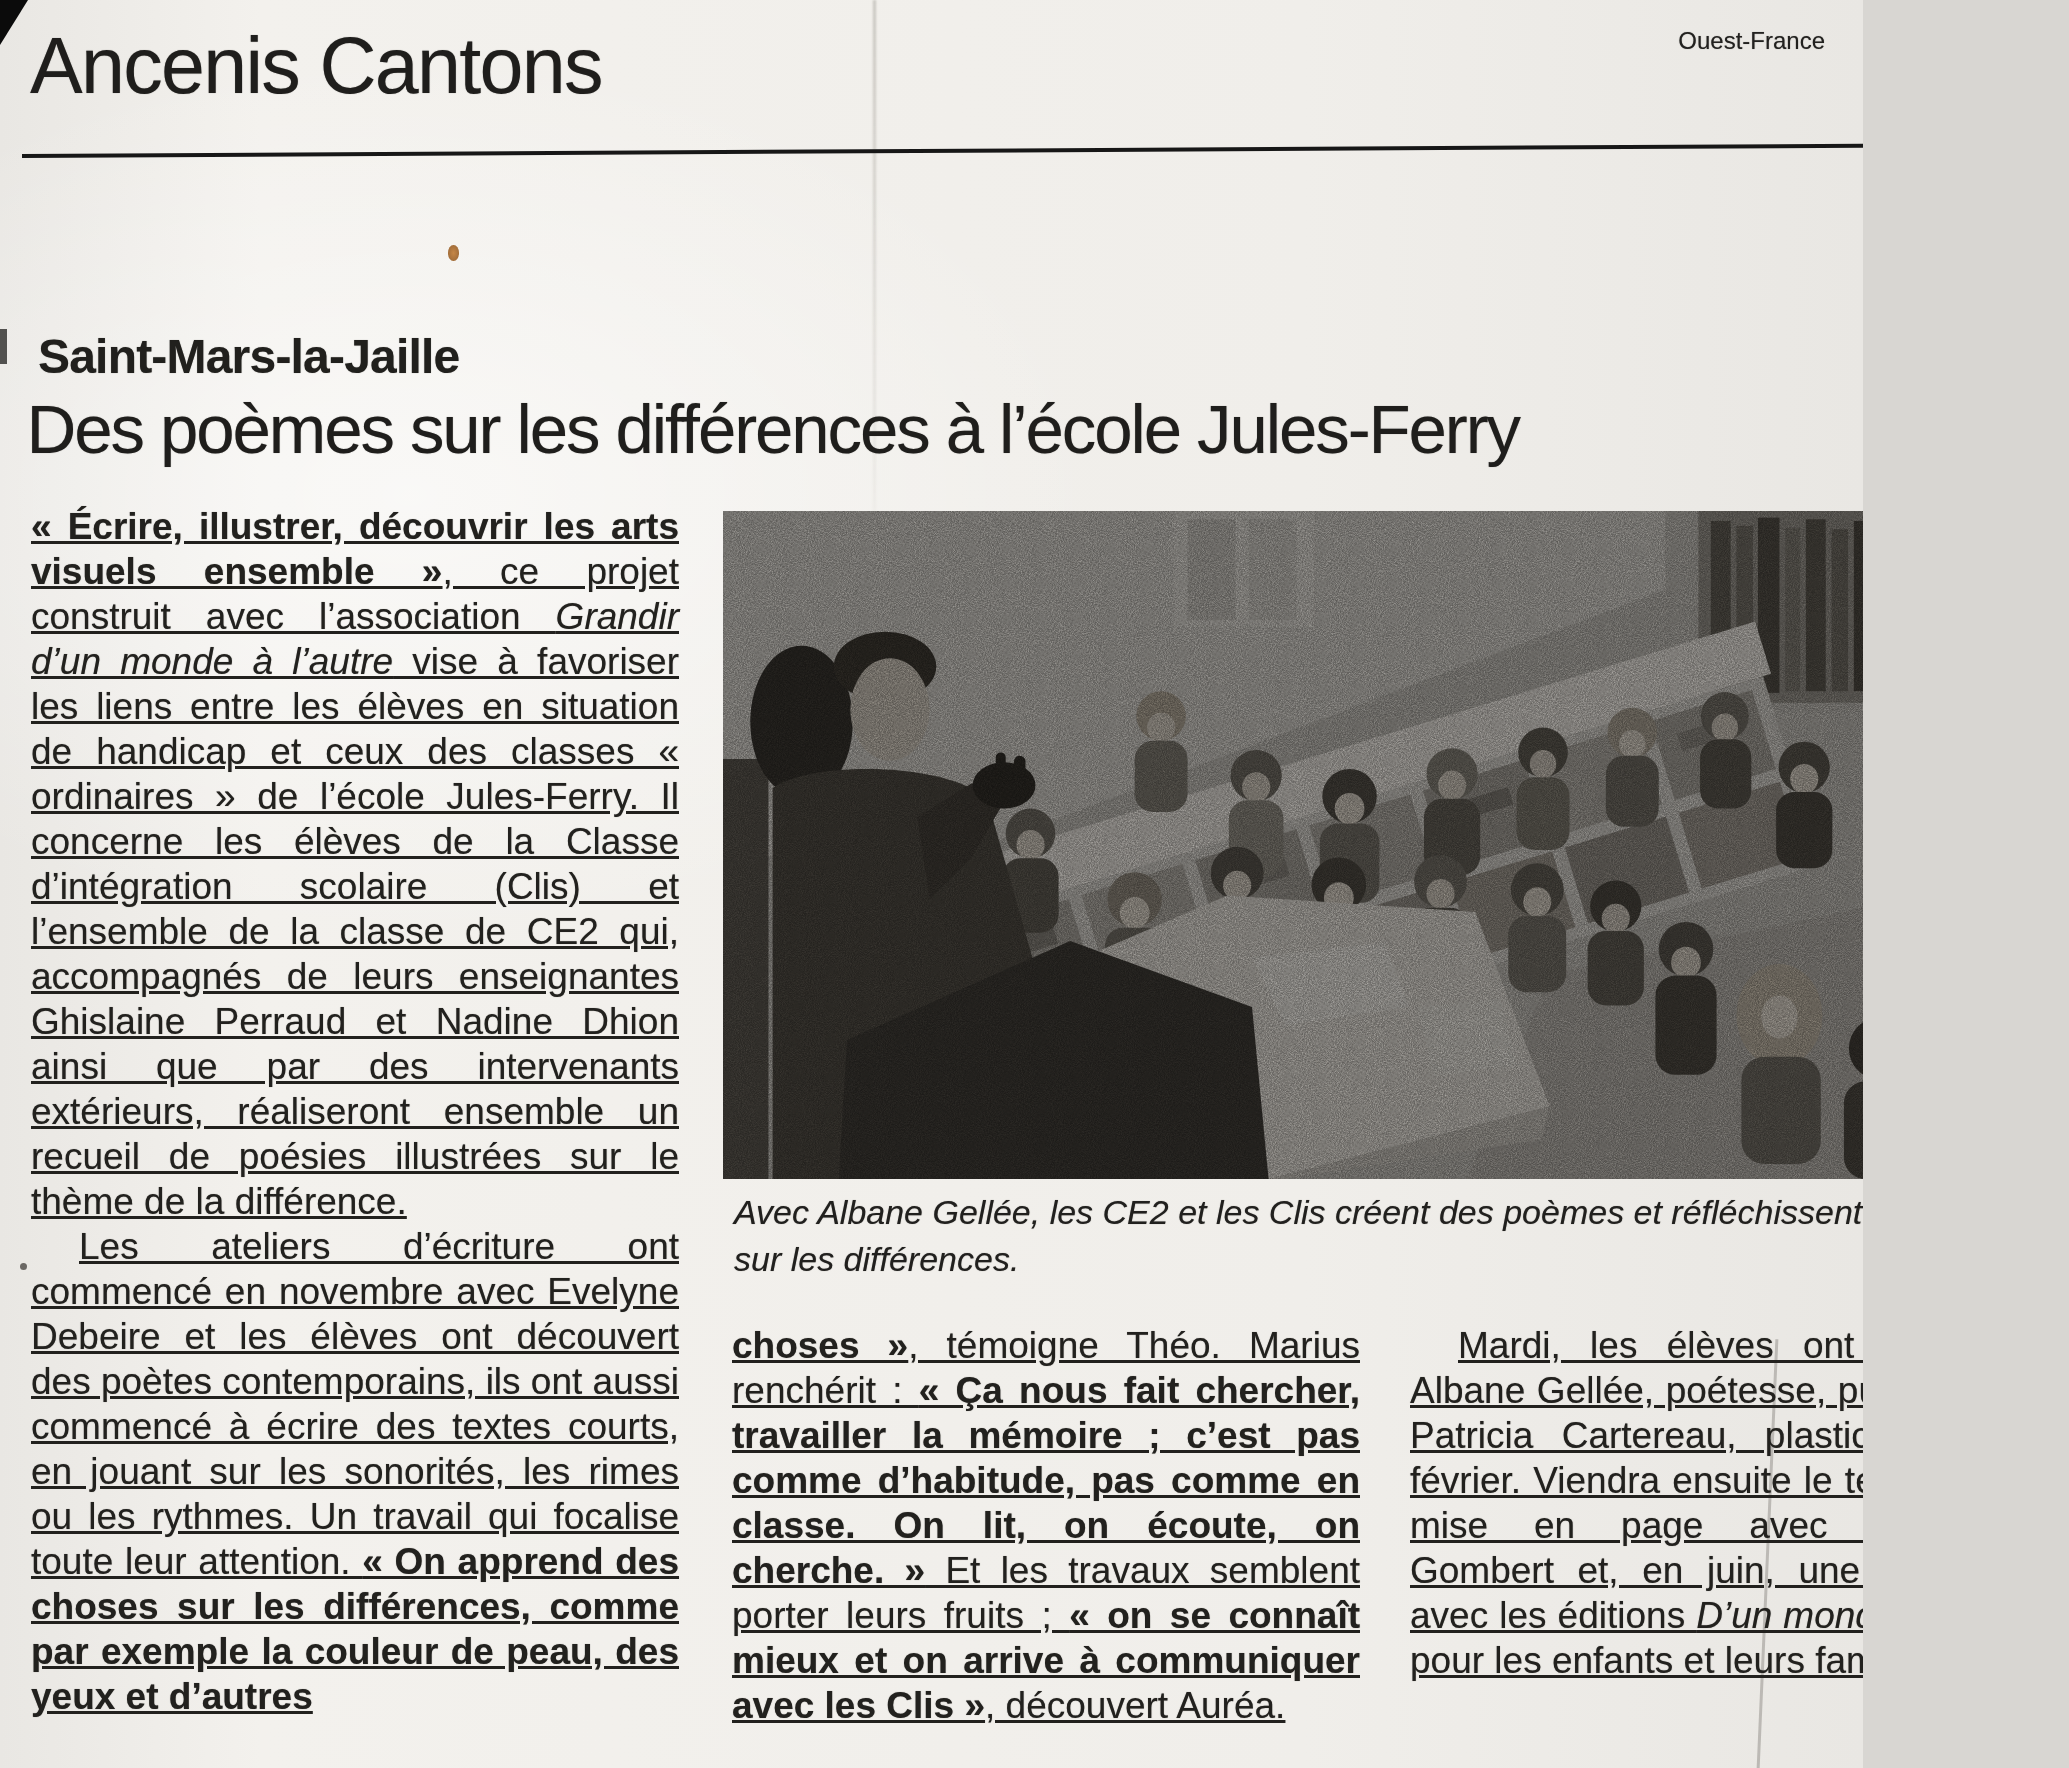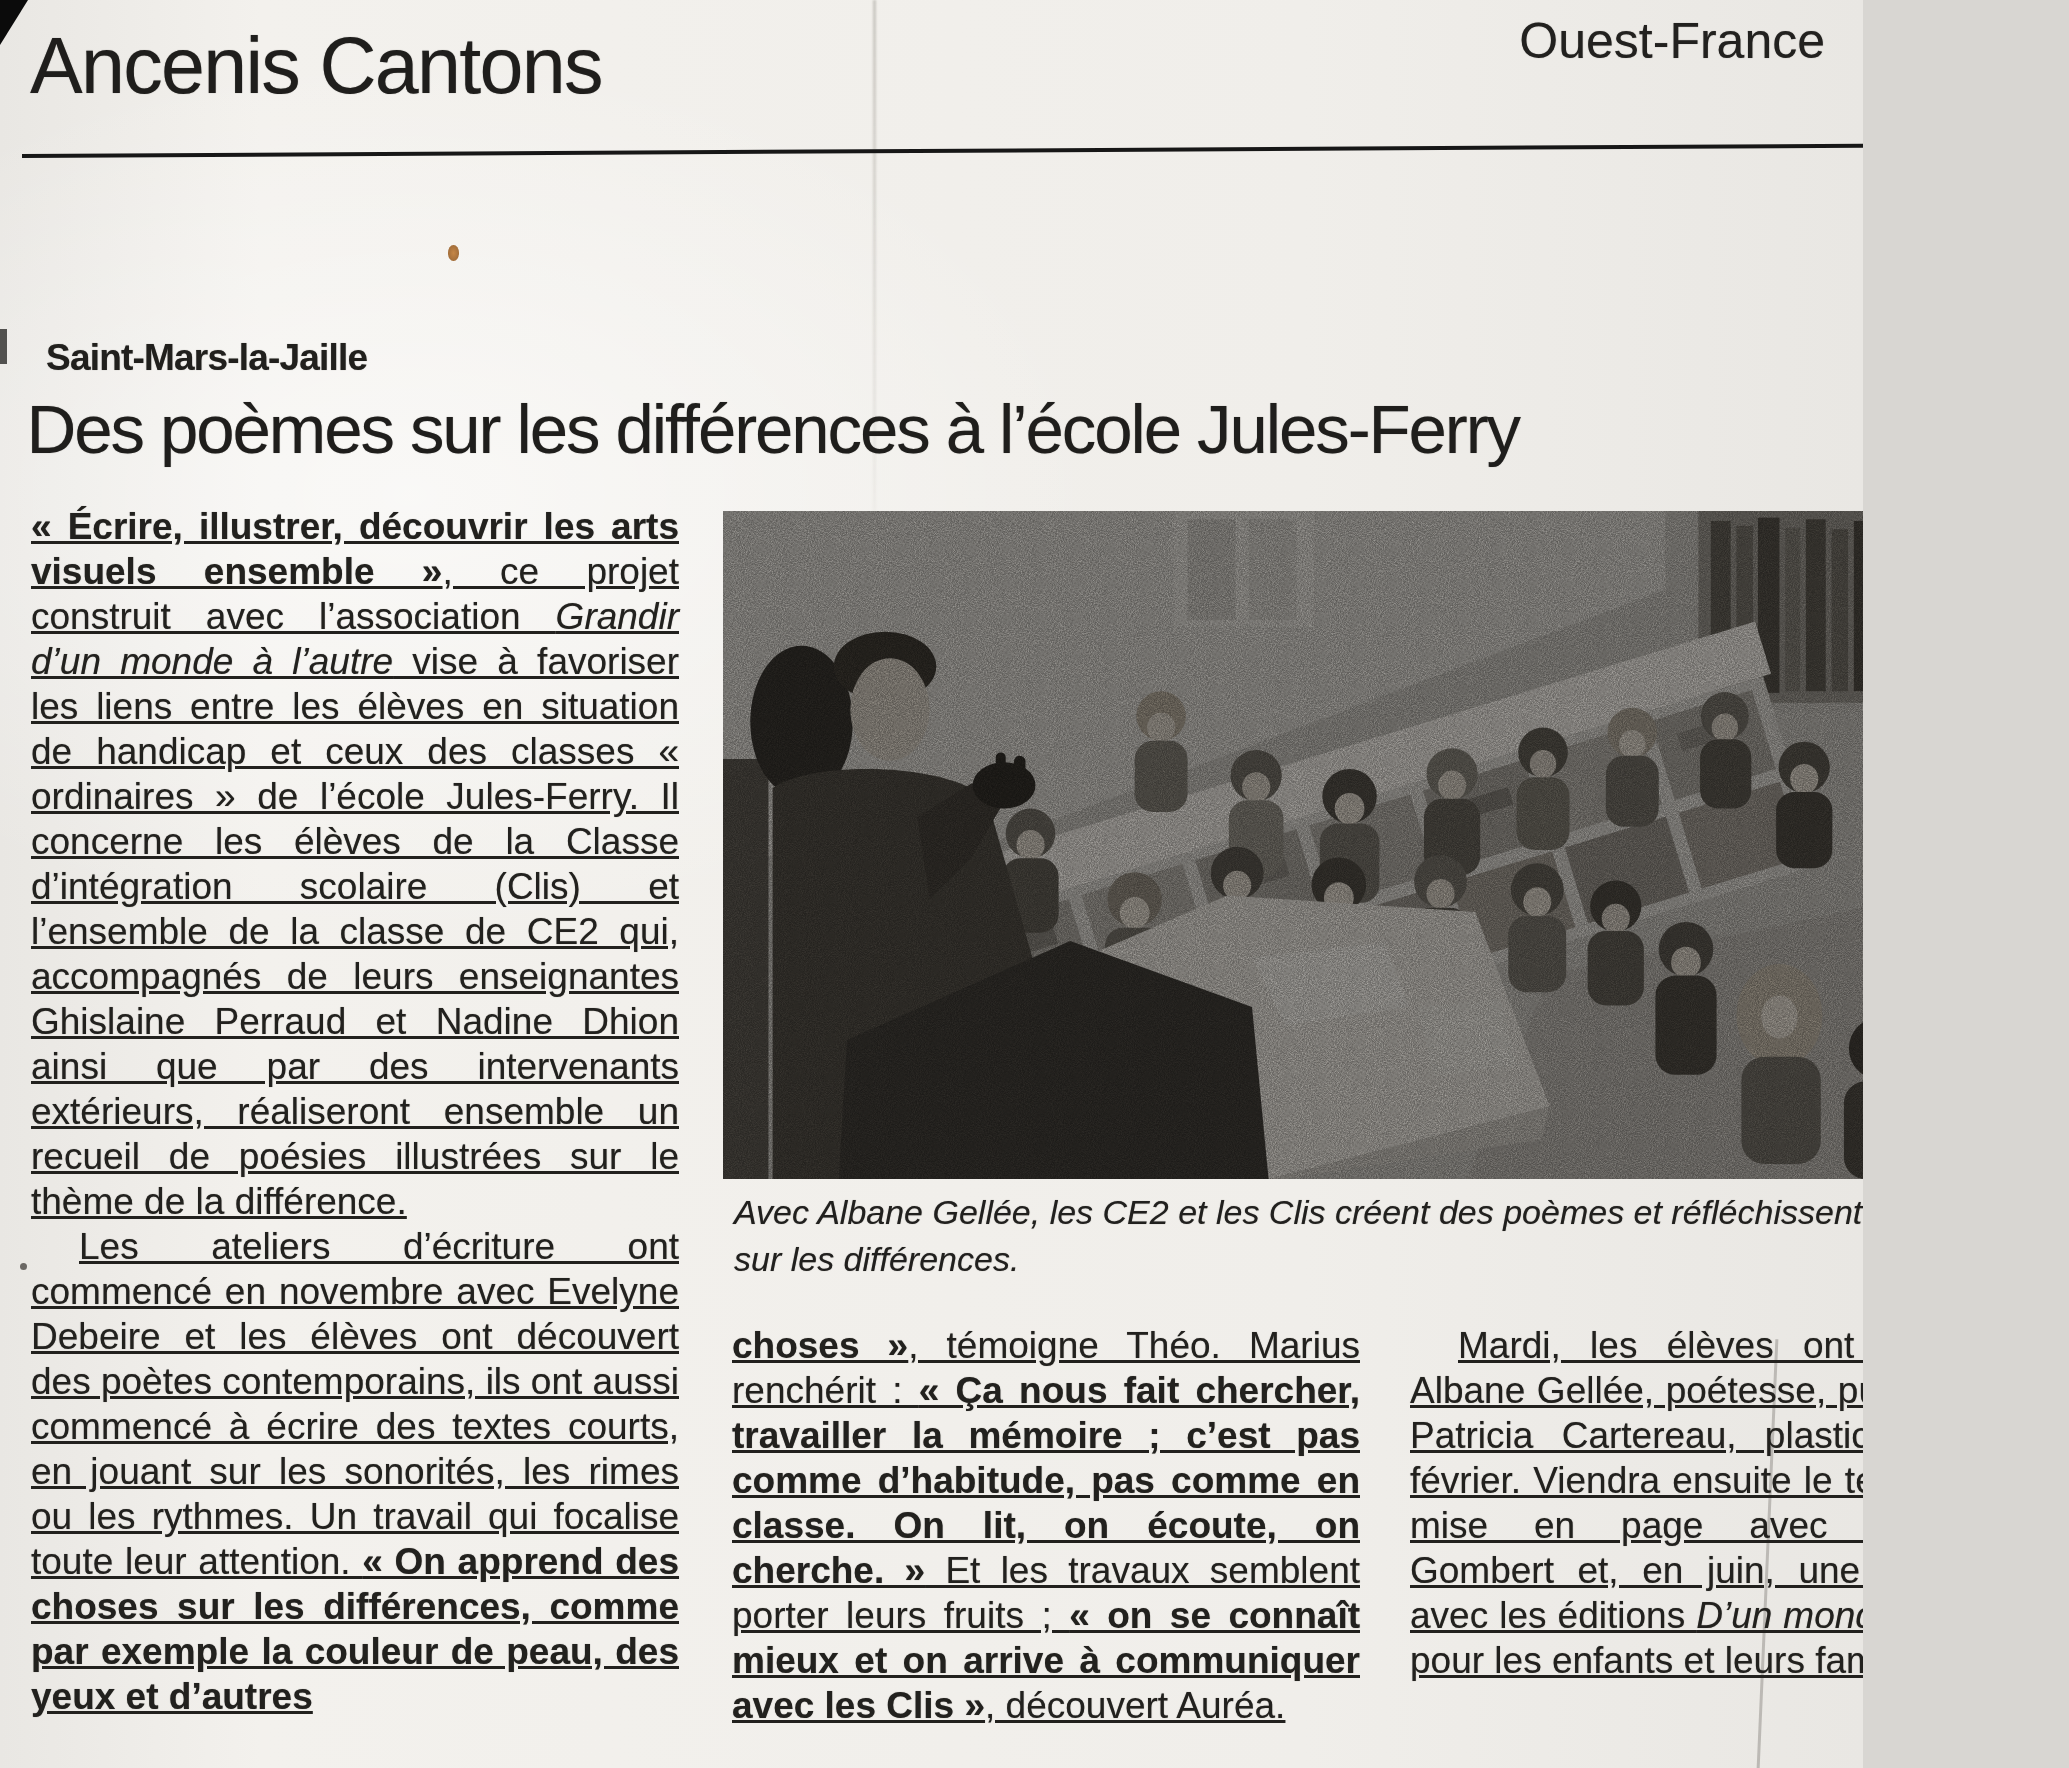--- a/index.html
+++ b/index.html
@@ -19,26 +19,26 @@
           background:linear-gradient(to bottom,rgba(110,105,95,.30),rgba(110,105,95,.04));filter:blur(1.2px);}
   .crack{position:absolute;left:1766px;top:1339px;width:2.5px;height:430px;
          background:rgba(70,65,58,.28);transform:rotate(2.5deg);filter:blur(0.5px);}
   .speck-orange{position:absolute;left:448px;top:245px;width:10.7px;height:15.7px;border-radius:50%;
          background:radial-gradient(#c07a33,#8a5420);opacity:.9;}
   .edge-mark-a{position:absolute;left:0;top:329px;width:6.6px;height:35px;background:#2a2a28;opacity:.8;}
   .edge-mark-b{position:absolute;left:20px;top:1263px;width:7.4px;height:7.4px;border-radius:50%;background:#34322e;opacity:.7;}
   
   .header-title{position:absolute;left:30px;top:20px;font-size:79px;font-weight:400;
                 letter-spacing:-1.7px;color:#1f1e1c;margin:0;}
-  .masthead{position:absolute;top:18px;right:38px;font-size:50px;line-height:46px;color:#22211f;}
+  .masthead{position:absolute;top:18px;right:38px;font-size:24px;line-height:46px;color:#22211f;}
   .rule{position:absolute;left:21.5px;top:154px;width:2048px;height:4.1px;background:#171717;
         transform:rotate(-0.32deg);transform-origin:left center;}
   
-  .location{position:absolute;left:30px;top:321px;font-size:37px;font-weight:700;
-            letter-spacing:-0.8px;margin:16px;color:#21201d;}
+  .location{position:absolute;left:30px;top:321px;font-size:48px;font-weight:700;
+            letter-spacing:-0.8px;margin:8px;color:#21201d;}
   .title{position:absolute;left:26.5px;top:390px;font-size:69px;font-weight:400;
          letter-spacing:-2.1px;margin:0;white-space:nowrap;color:#1f1e1c;}
   
   .photo{position:absolute;left:723px;top:511px;width:1335px;height:668px;margin:0;
          box-shadow:inset 0 0 20px rgba(40,38,33,.25);}
   .photo svg{display:block;width:100%;height:100%;}
   .caption{position:absolute;left:734px;top:1189px;width:1174px;font-size:34px;line-height:47px;
            font-style:italic;color:#21201e;}
   
   .col{position:absolute;font-size:37px;line-height:45px;text-align:justify;color:#22211e;text-decoration:underline;}

